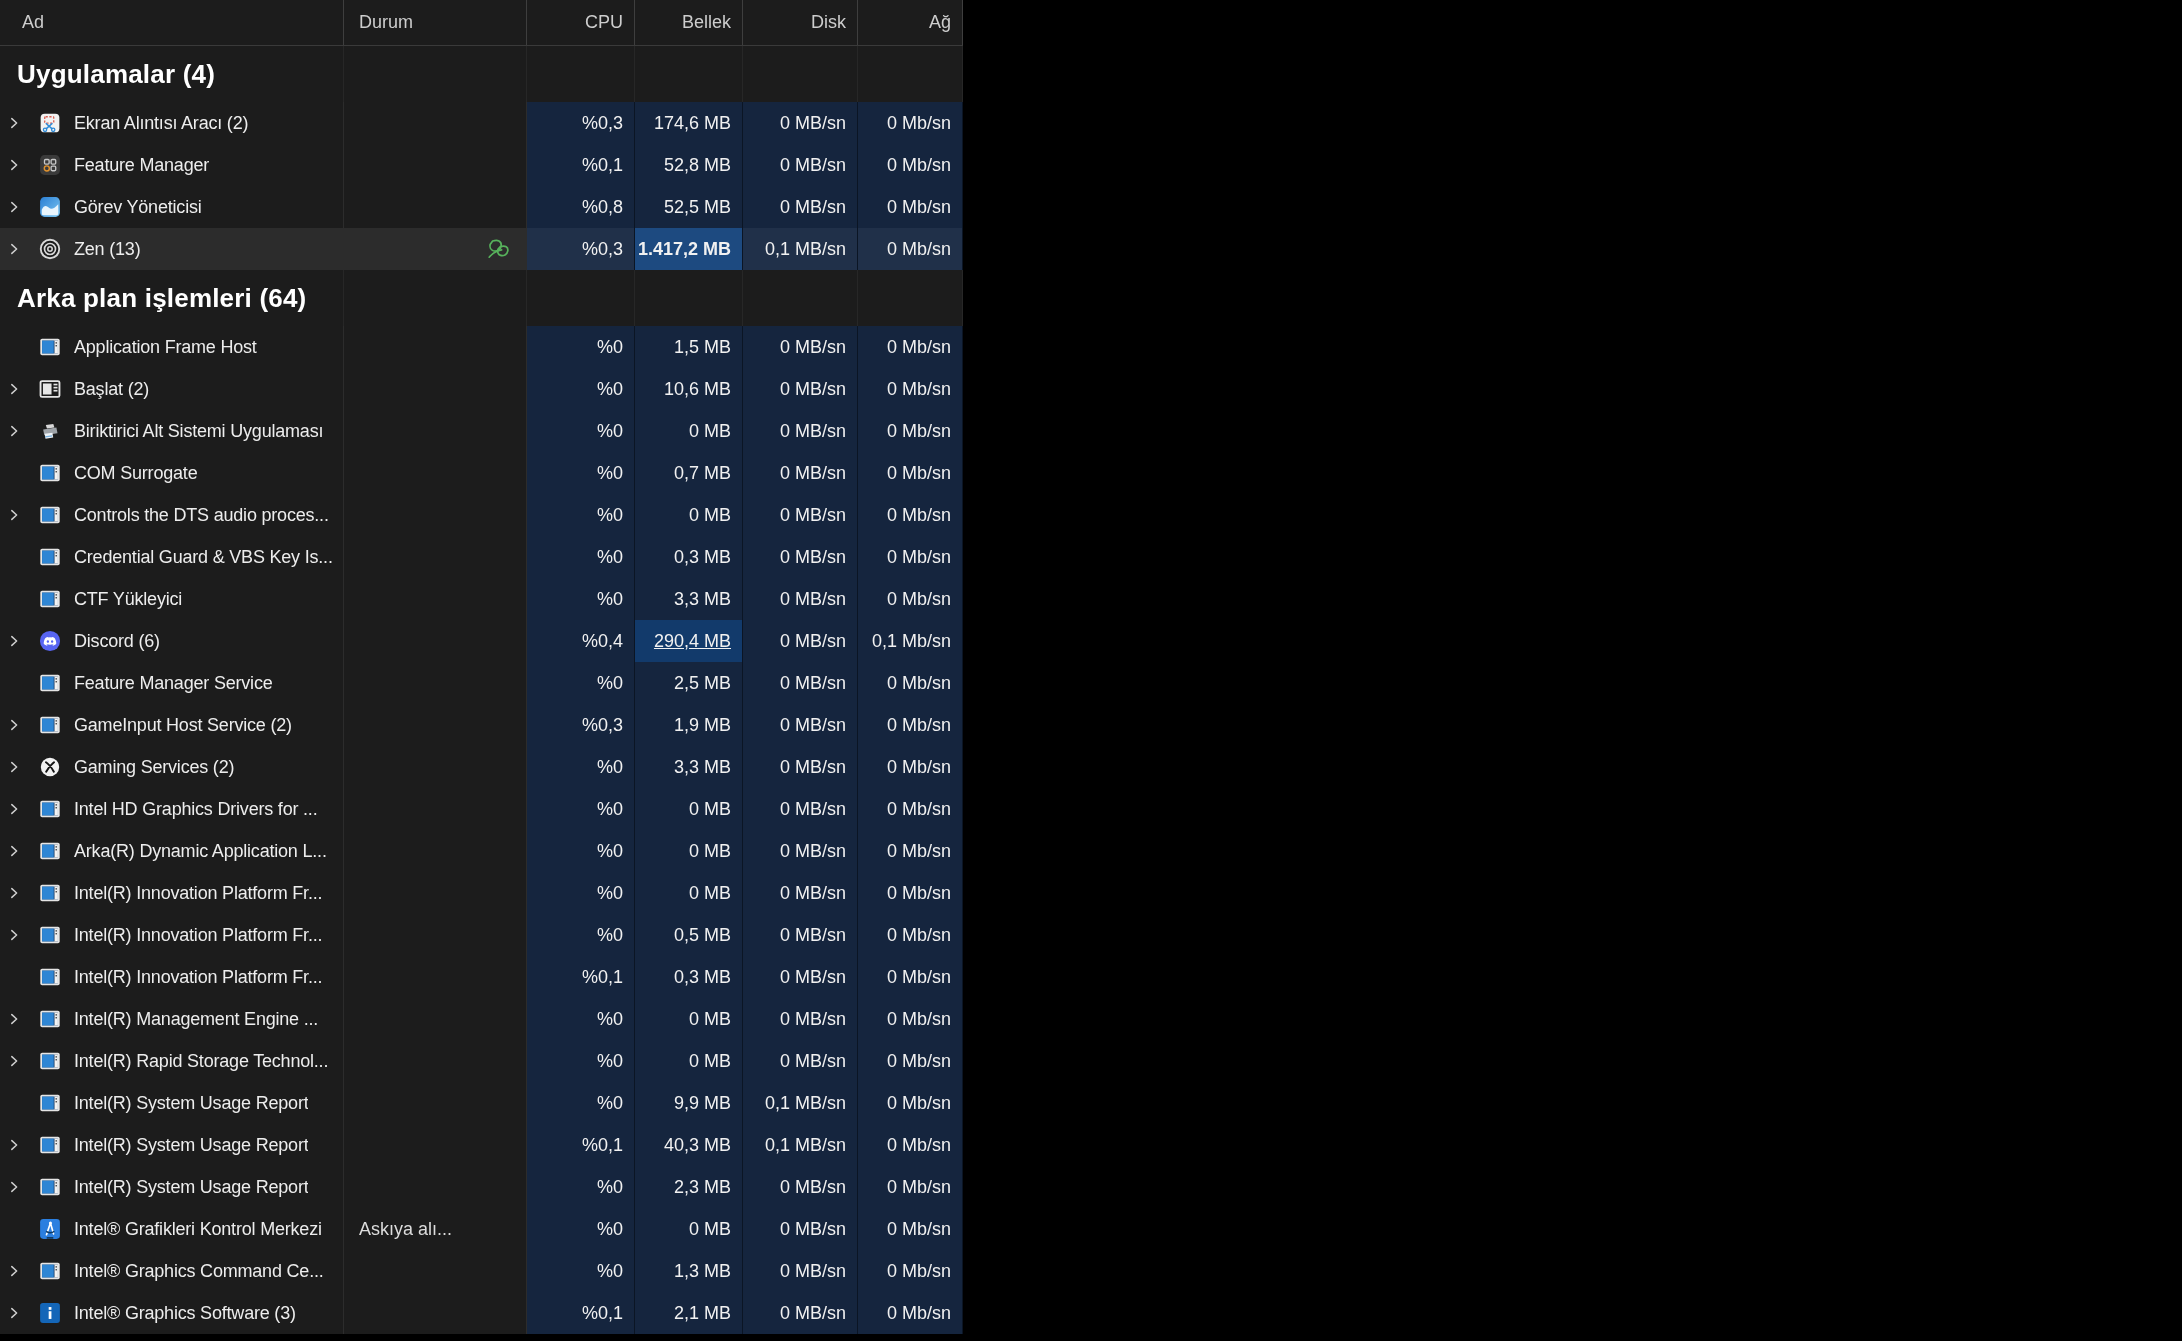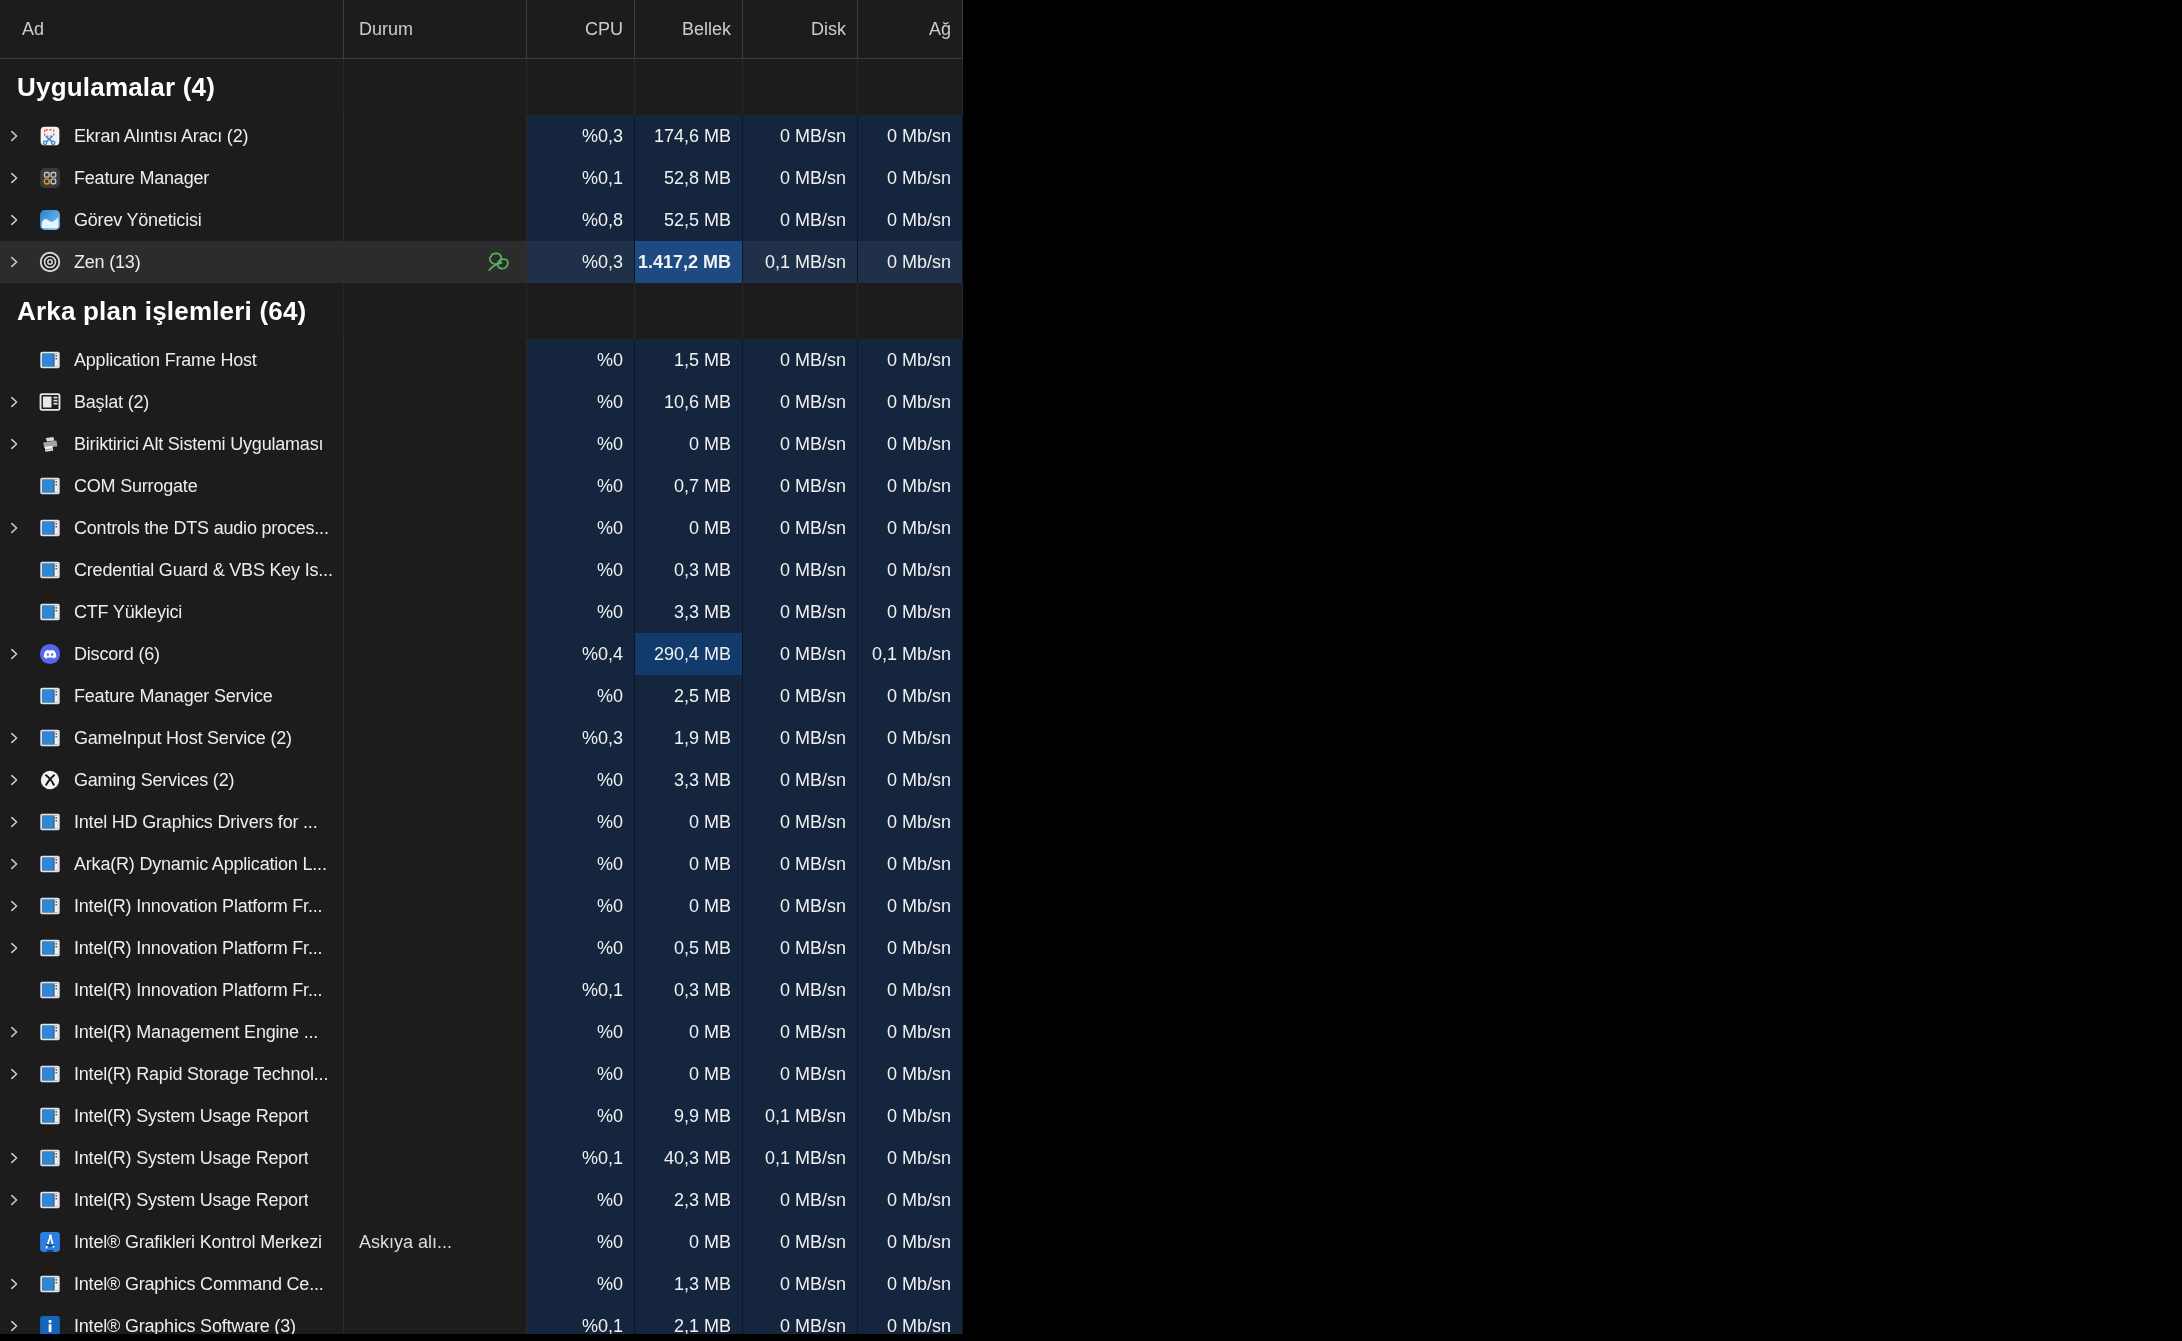--- a/index.html
+++ b/index.html
@@ -4,21 +4,21 @@
 <style>
   * { margin:0; padding:0; box-sizing:border-box; }
   html,body { background:#000; }
   body { font-family:"Liberation Sans","DejaVu Sans",sans-serif; }
   .screen { position:relative; width:2182px; height:1341px; background:#000; overflow:hidden; }
   .table  { position:absolute; left:0; top:0; width:963px; background:#1c1c1c; }
 
   .grid-row { display:grid; grid-template-columns:344px 183px 108px 108px 115px 105px; }
 
   
-  .header { height:59px; border-bottom:1px solid #3a3a3a; }
+  .header { height:46px; border-bottom:1px solid #3a3a3a; }
   .hcell { display:flex; align-items:center; border-right:1px solid #3e3e3e;
            color:#cdcdcd; font-size:18px; }
   .hcell.left  { justify-content:flex-start; padding-left:15px; }
   .hcell.left.first { padding-left:22px; }
   .hcell.right { justify-content:flex-end; padding-right:11px; }
 
   
   .section { height:56px; }
   .scell { border-right:1px solid #272727; display:flex; align-items:center; }
   .scell .slabel { color:#ffffff; font-size:26px; font-weight:700; padding-left:17px;
@@ -37,21 +37,21 @@
   .pname { color:#ededed; font-size:18px; white-space:nowrap; overflow:hidden;
            letter-spacing:-0.2px; }
   .stext { color:#dcdcdc; font-size:18px; white-space:nowrap; }
   .leaf-wrap { position:absolute; right:14px; top:50%; transform:translateY(-50%);
                width:28px; height:24px; }
 
   
   .prow.selected .cell.namec, .prow.selected .cell.statusc { background:#2c2c2c; }
   .prow.selected .cell.val { background:#203049; }
   .prow .cell.val.hl-strong { background:#1d4a80;font-weight:bold; }
-  .prow .cell.val.hl-medium { background:#123a6b; }
+  .prow .cell.val.hl-medium { background:#123a6b;text-decoration:underline; }
 
   .bottom-strip { position:absolute; left:0; bottom:0; width:2182px; height:7px; background:#000; }
   svg { display:block; }
 </style>
 </head>
 <body>
 
 <div class="screen">
   <div class="table">
     <div class="grid-row header" id="header-row">

